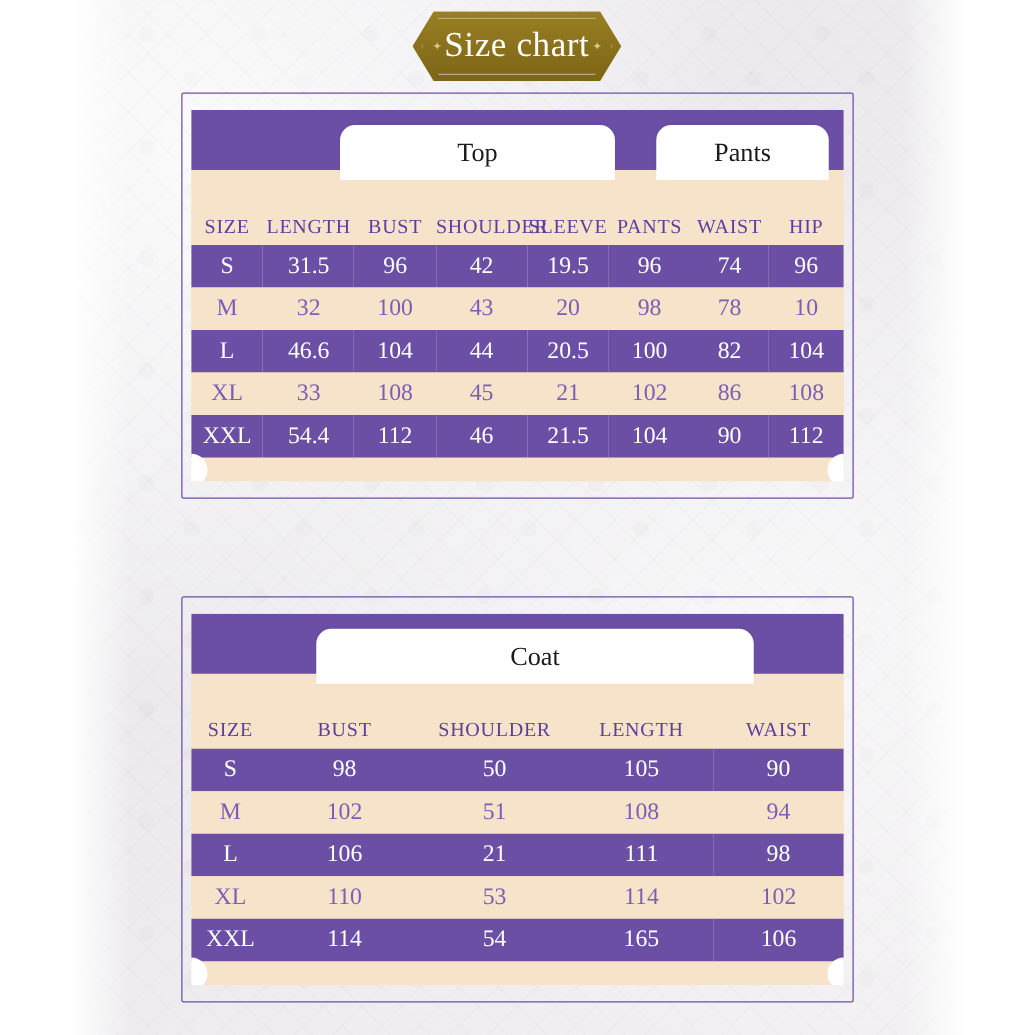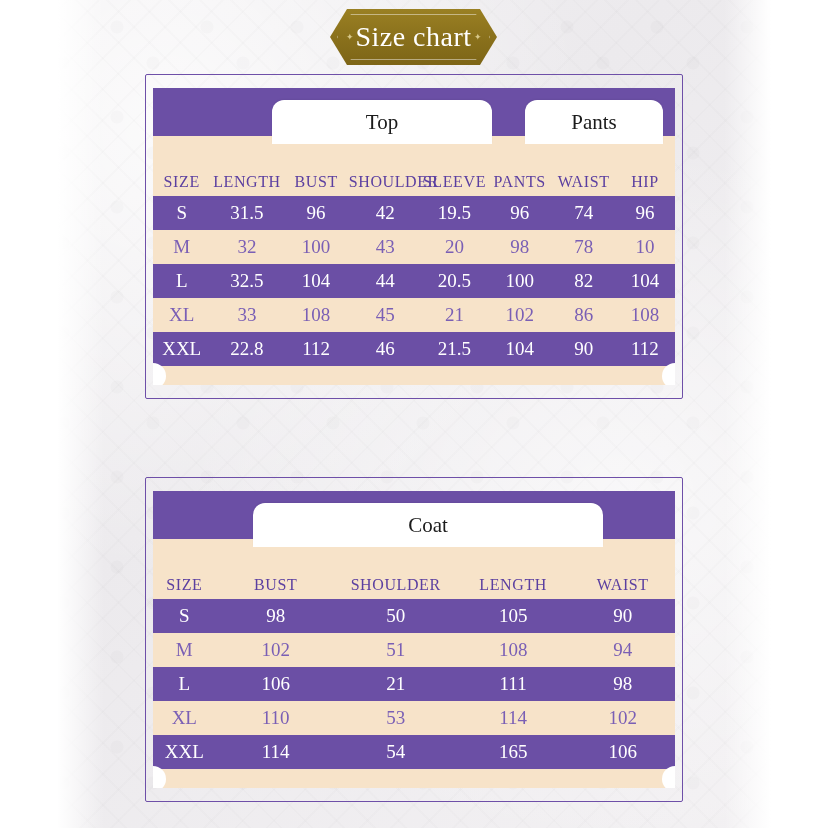--- a/index.html
+++ b/index.html
@@ -247,41 +247,41 @@
             <td>32</td>
             <td>100</td>
             <td>43</td>
             <td>20</td>
             <td>98</td>
             <td>78</td>
             <td>10</td>
           </tr>
           <tr class="row-dark">
             <td class="first-col">L</td>
-            <td>32.5</td>
+            <td>46.6</td>
             <td>104</td>
             <td>44</td>
             <td>20.5</td>
             <td>100</td>
             <td>82</td>
             <td>104</td>
           </tr>
           <tr class="row-light">
             <td class="first-col">XL</td>
             <td>33</td>
             <td>108</td>
             <td>45</td>
             <td>21</td>
             <td>102</td>
             <td>86</td>
             <td>108</td>
           </tr>
           <tr class="row-dark">
             <td class="first-col">XXL</td>
-            <td>22.8</td>
+            <td>54.4</td>
             <td>112</td>
             <td>46</td>
             <td>21.5</td>
             <td>104</td>
             <td>90</td>
             <td>112</td>
           </tr>
         </tbody>
       </table>
 

